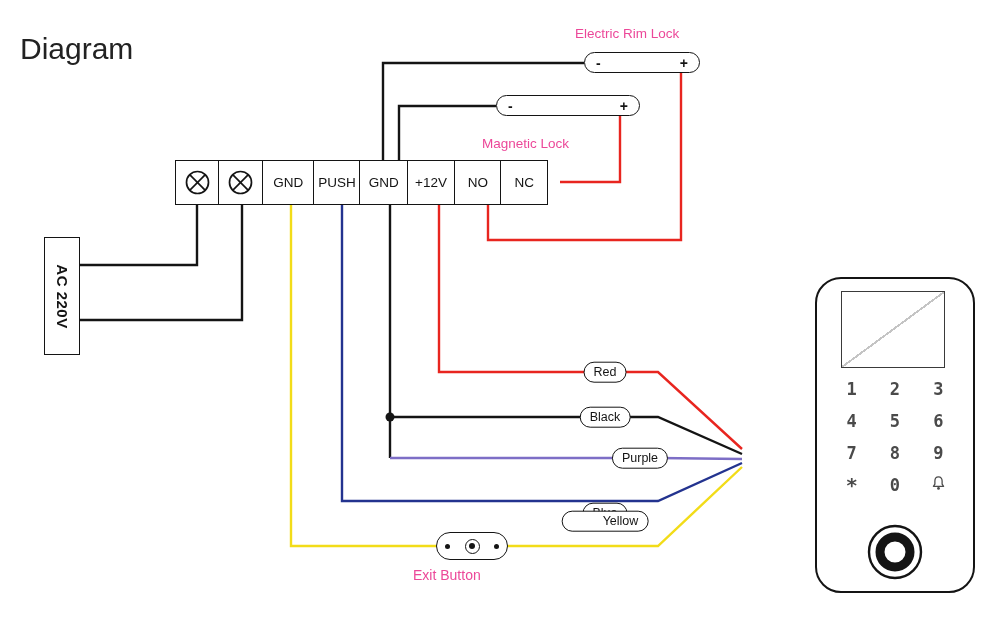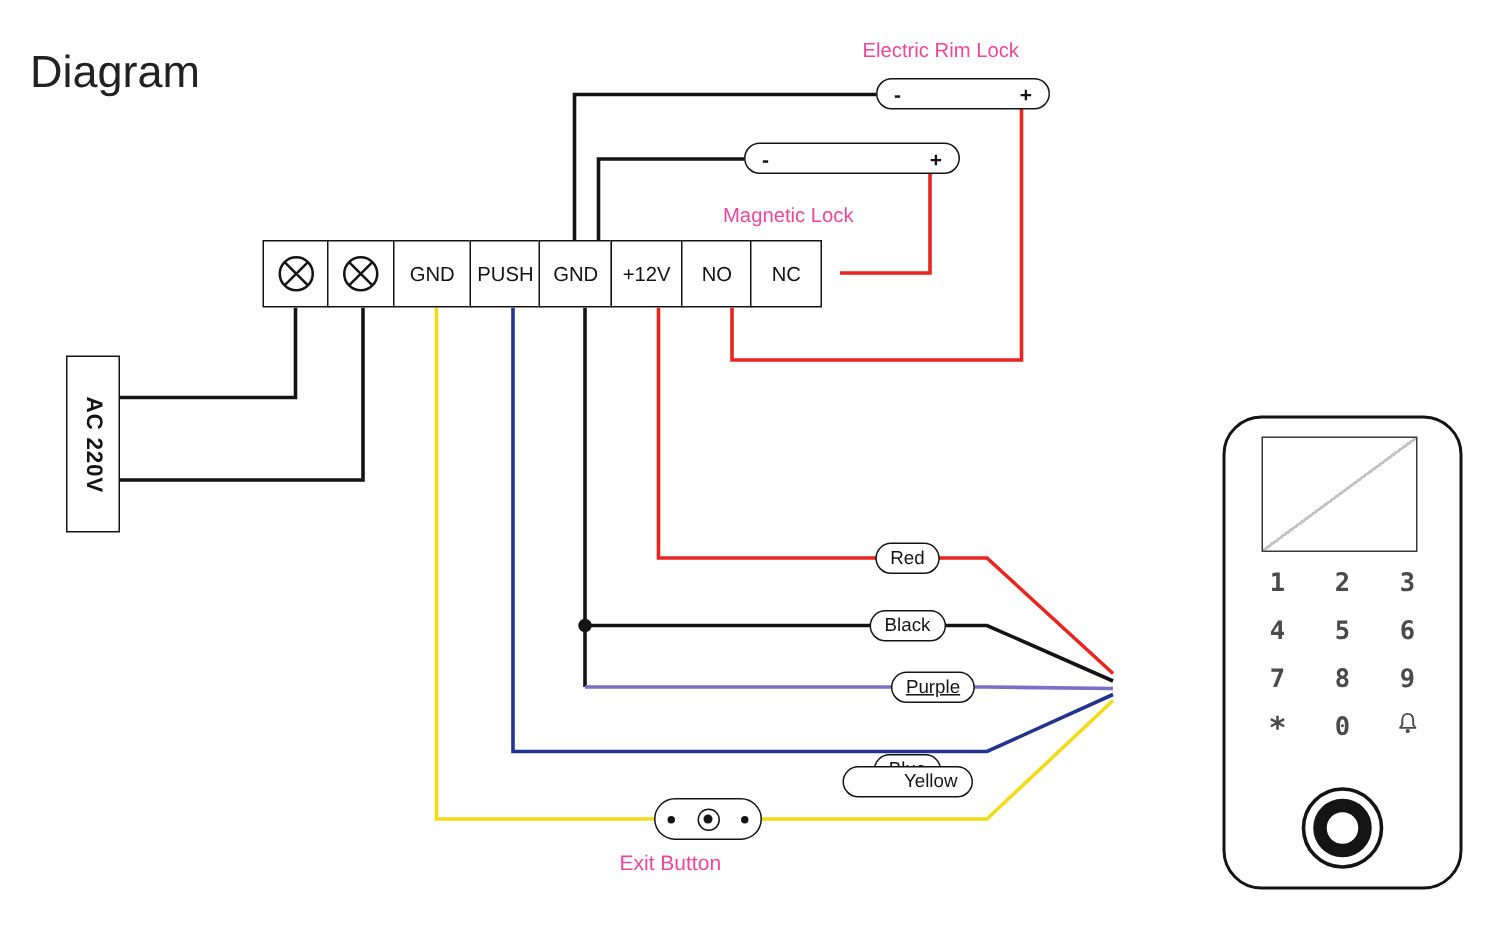--- a/index.html
+++ b/index.html
@@ -149,21 +149,21 @@
   </div>
 
   <div class="lockpill" style="left:496px; top:95px; width:144px;">
     <span>-</span>
     <span>+</span>
   </div>
   <div class="lbl" style="left:482px; top:136px; width:140px;">Magnetic Lock</div>
 
   <div class="tag" style="left:605px; top:372px;">Red</div>
   <div class="tag" style="left:605px; top:417px;">Black</div>
-  <div class="tag" style="left:622px; top:458px;text-decoration:underline;">Purple</div>
+  <div class="tag" style="left:640px; top:458px;">Purple</div>
   <div class="tag" style="left:605px; top:501px;margin-top:12px;">Blue</div>
   <div class="tag" style="left:605px; top:521px;padding-left:40px;">Yellow</div>
 
   <div class="exitbtn">
     <span class="side-dot"></span>
     <span class="btn-outer">
         <span class="btn-inner"></span>
       </span>
     <span class="side-dot"></span>
   </div>

